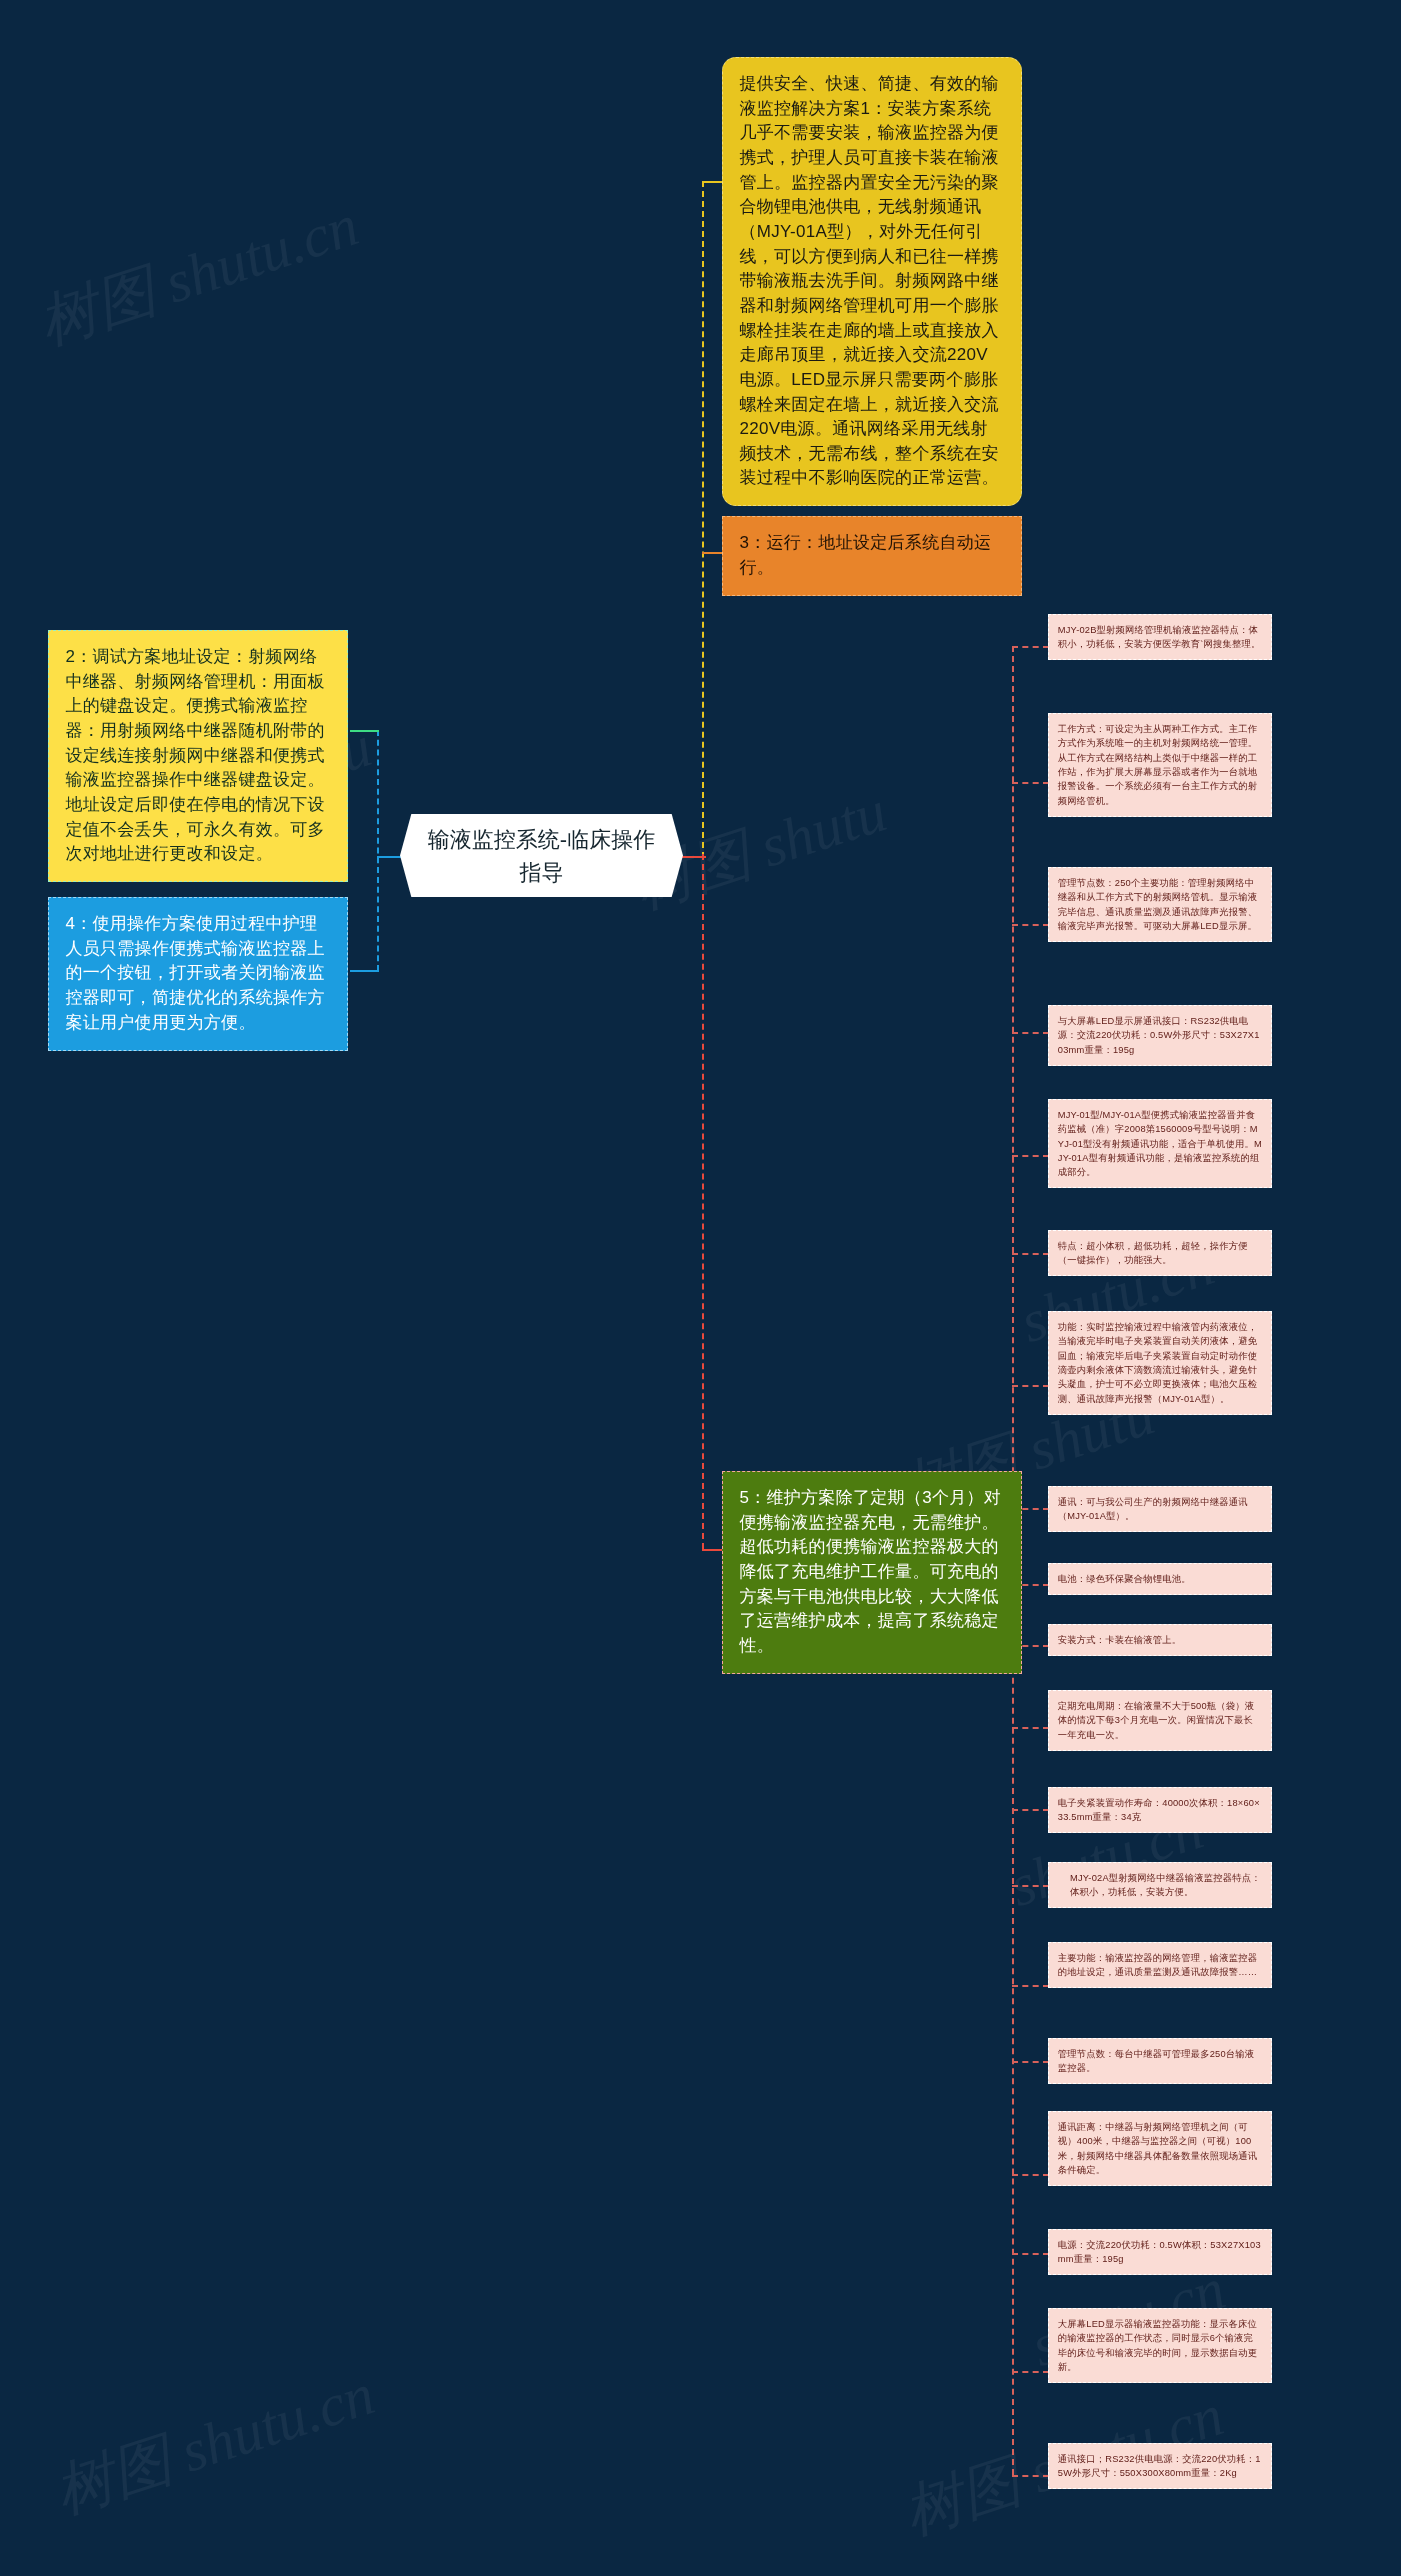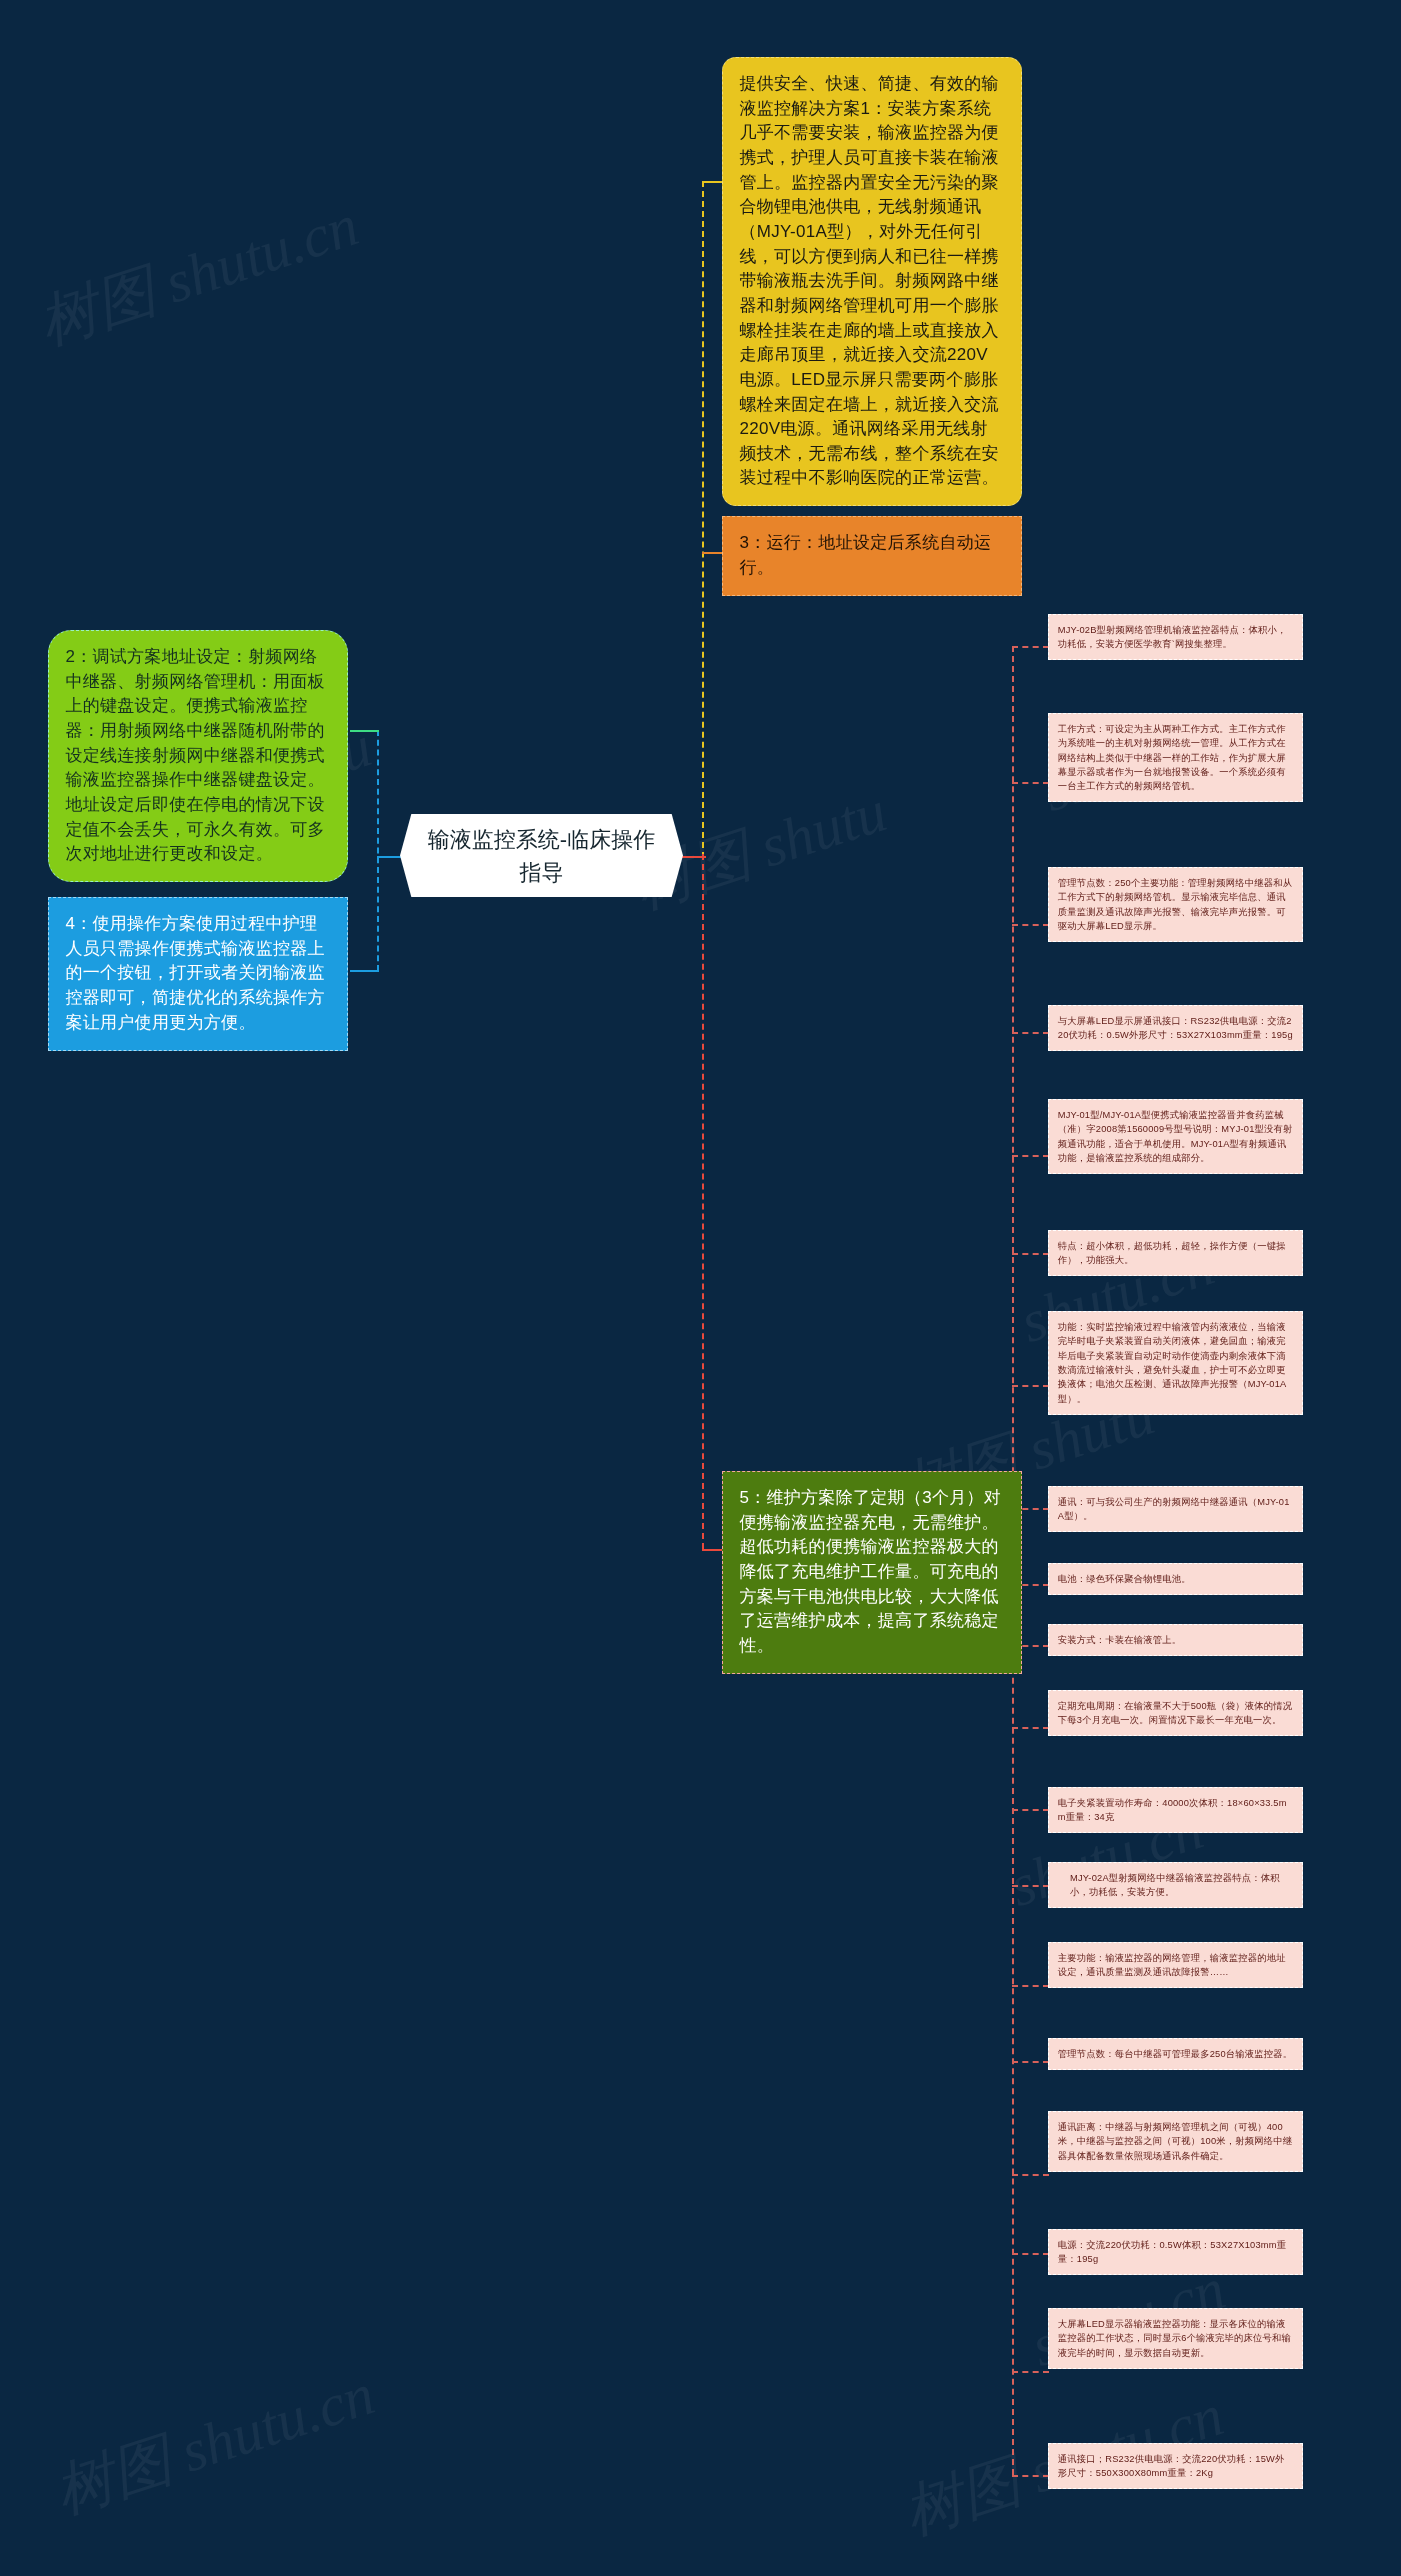--- a/index.html
+++ b/index.html
@@ -41,29 +41,29 @@
     clip-path: polygon(4% 0, 96% 0, 100% 50%, 96% 100%, 4% 100%, 0 50%);
   }
 
   
   .branch {
     border: 1.6px dashed rgba(255,255,255,0.55);
     font-size: 17px;
   }
   .branch.yellow { background: #e8c51f; color: #1a1a12; border-color: #f2de7a; border-radius: 14px; }
   .branch.orange { background: #e8842a; color: #211205; border-color: #f5b77c; }
-  .branch.green  { background: #84cc16; color: #14301f; border-color: #9af0c2; border-radius: 23px; }
+  .branch.green  { background: #fde047; color: #14301f; border-color: #9af0c2; }
   .branch.blue   { background: #1c9de0; color: #ffffff; border-color: #a4dbf7; }
   .branch.red    { background: #4d7c0f; color: #ffffff; border-color: #f7a79f; }
 
   
   .leaf {
     position: absolute;
     left: 1048px;
-    width: 255px;
+    width: 224px;
     background: #fadcd5;
     color: #5e1a15;
     border: 1.1px dashed #ffffff;
     font-size: 9.3px;
     line-height: 1.55;
     padding: 7.7px 8.8px;
     letter-spacing: 0.2px;
     word-break: break-all;
     white-space: pre-wrap;
   }

